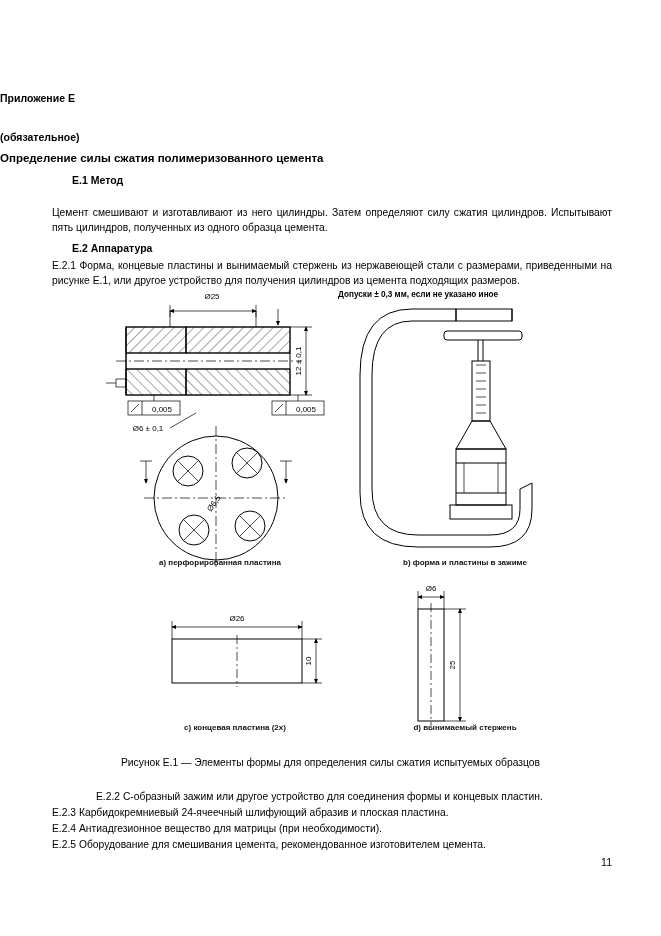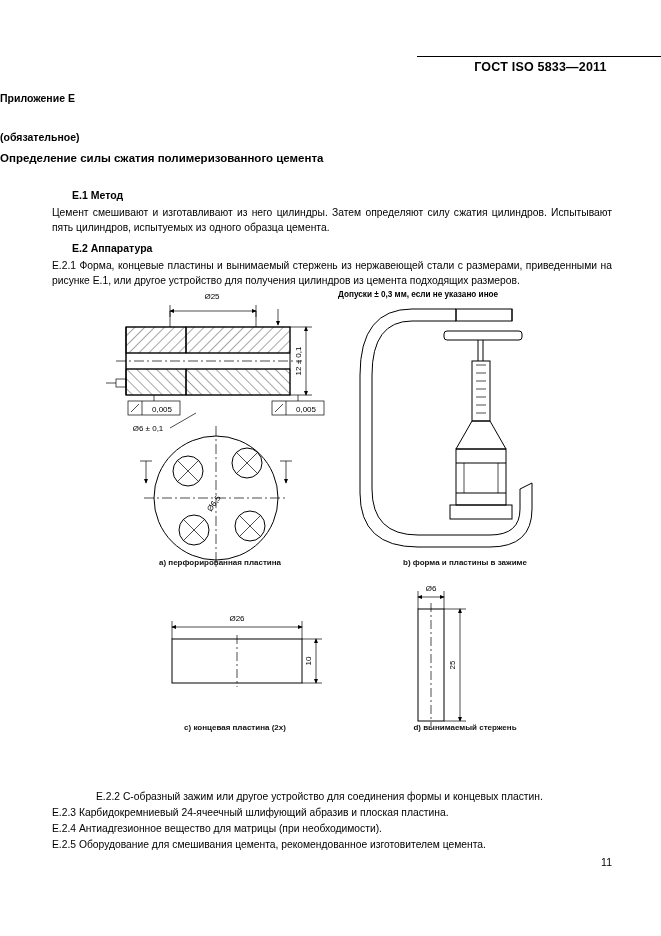--- a/index.html
+++ b/index.html
@@ -81,21 +81,21 @@
     font-size: 10.5px;
     font-weight: bold;
   }
   .para {
     position: absolute;
     font-size: 10.3px;
     line-height: 15px;
     text-align: justify;
   }
 
-  #sec-e1 { left: 72px; top: 189px; }
+  #sec-e1 { left: 72px; top: 174px; }
   #p-e1   { left: 52px; top: 205px; width: 560px; }
   #sec-e2 { left: 72px; top: 242px; }
   #p-e21  { left: 52px; top: 258px; width: 560px; }
 
   
   .figure {
     position: absolute;
     left: 20px;
     top: 283px;
     width: 620px;
@@ -149,32 +149,28 @@
   svg { display: block; }
   .ln { stroke: #000; stroke-width: 1; fill: none; }
   .lnt { stroke: #000; stroke-width: 0.7; fill: none; }
   .dim { font-size: 8px; font-family: "Liberation Sans", sans-serif; }
 </style>
 </head>
 <body>
 
 <div class="page">
 
-  <div class="header">
-    <div class="header-rule"></div>
-    <div class="header-title">ГОСТ ISO 5833—2011</div>
-  </div>
 
   <div class="center-line annex-label">Приложение Е</div>
   <div class="center-line annex-sub">(обязательное)</div>
 
   <div class="doc-title">Определение силы сжатия полимеризованного цемента</div>
 
   <div class="sec-head" id="sec-e1">Е.1  Метод</div>
-  <div class="para" id="p-e1">Цемент смешивают и изготавливают из него цилиндры. Затем определяют силу сжатия цилиндров. Испытывают пять цилиндров, испытуемых из одного образца цемента.</div>
+  <div class="para" id="p-e1">Цемент смешивают и изготавливают из него цилиндры. Затем определяют силу сжатия цилиндров. Испытывают пять цилиндров, полученных из одного образца цемента.</div>
 
   <div class="sec-head" id="sec-e2">Е.2  Аппаратура</div>
   <div class="para" id="p-e21">Е.2.1  Форма, концевые пластины и вынимаемый стержень из нержавеющей стали с размерами, приведенными на рисунке Е.1, или другое устройство для получения цилиндров из цемента подходящих размеров.</div>
 
   <div class="figure">
 
     <div class="note-tol">Допуски ± 0,3 мм, если не указано иное</div>
 
     <svg width="620" height="470" viewBox="0 0 620 470">
       <defs>
@@ -334,20 +330,21 @@
       <line class="lnt" x1="424" y1="438" x2="446" y2="438"></line>
       <text class="dim" x="435" y="382" text-anchor="middle" transform="rotate(-90 435 382)">25</text>
     </svg>
 
     <div class="subcap" style="left:100px; top:275px; width:200px;">а) перфорированная пластина</div>
     <div class="subcap" style="left:340px; top:275px; width:210px;">b) форма и пластины в зажиме</div>
     <div class="subcap" style="left:120px; top:440px; width:190px;">c) концевая пластина (2x)</div>
     <div class="subcap" style="left:350px; top:440px; width:190px;">d) вынимаемый стержень</div>
   </div>
 
+  <div class="fig-caption">Рисунок Е.1 — Элементы формы для определения силы сжатия испытуемых образцов</div>
 
   <div class="blist" id="b1">Е.2.2  С-образный зажим или другое устройство для соединения формы и концевых пластин.</div>
   <div class="blist" id="b2">Е.2.3  Карбидокремниевый 24-ячеечный шлифующий абразив и плоская пластина.</div>
   <div class="blist" id="b3">Е.2.4  Антиадгезионное вещество для матрицы (при необходимости).</div>
   <div class="blist" id="b4">Е.2.5  Оборудование для смешивания цемента, рекомендованное изготовителем цемента.</div>
 
   <div class="pagenum">11</div>
 
 </div>
 

